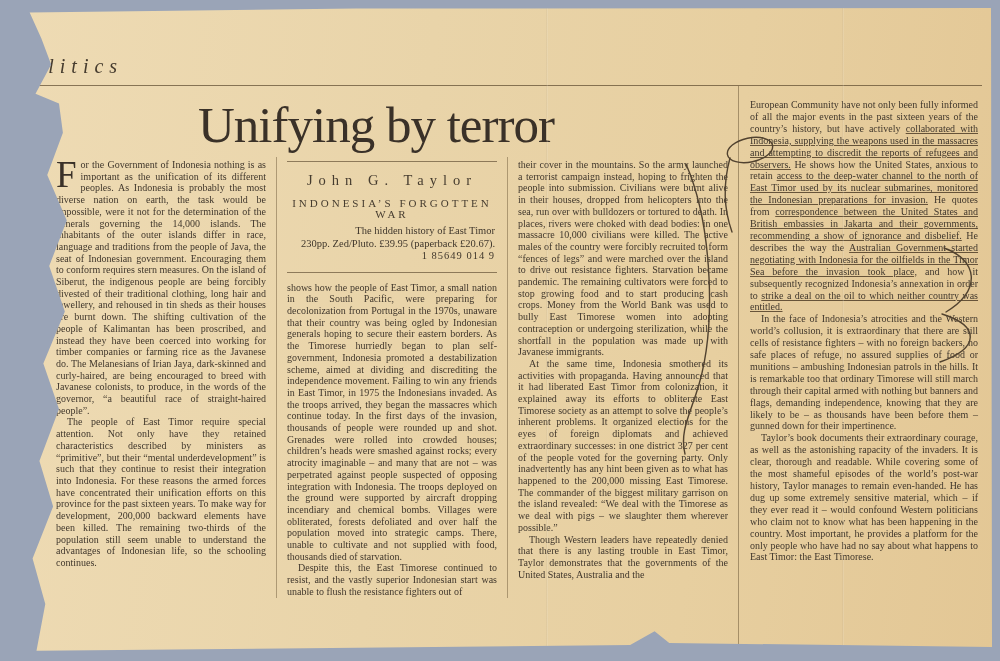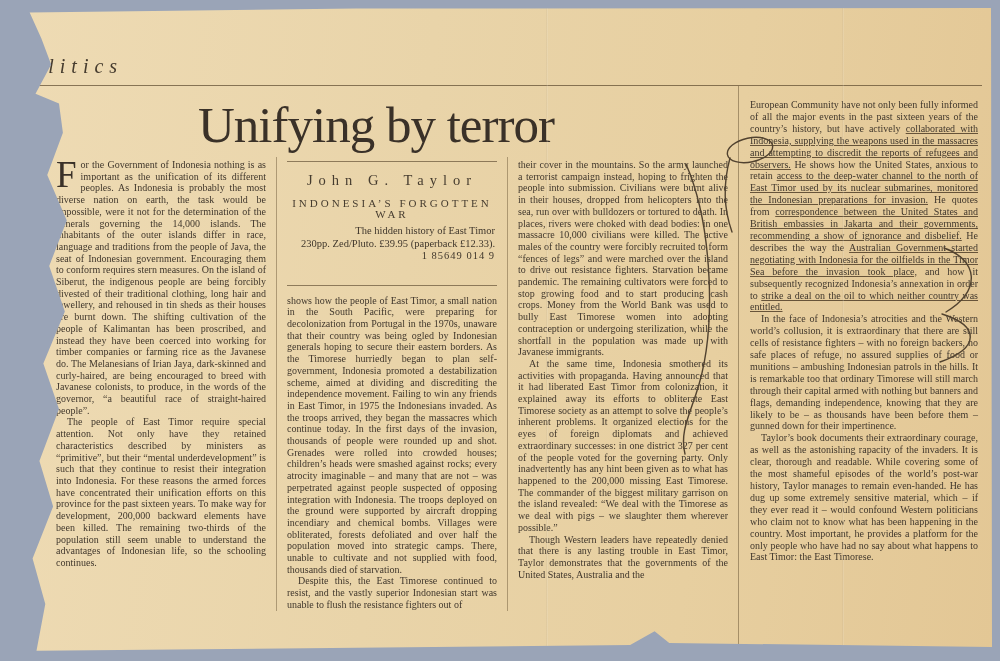--- a/index.html
+++ b/index.html
@@ -46,21 +46,21 @@
   .col4 {
     width:254px; box-sizing:border-box; border-left:1px solid rgba(100,80,48,.5);
     padding:13px 14px 0 11px;
     font-size:10px; line-height:11.9px; text-align:justify; color:#40372c;
   }
   .col4 p { margin:0; text-indent:11px; }
   .col4 p.noindent { text-indent:0; }
 
   .bookbox {
     border-top:1px solid rgba(80,62,36,.6); border-bottom:1px solid rgba(80,62,36,.6);
-    text-align:center; padding:13px 2px 22px; margin:2px 0 9px;
+    text-align:center; padding:13px 2px 9px; margin:2px 0 9px;
   }
   .book-author { font-size:14.5px; letter-spacing:6px; color:#463c2f; margin-bottom:11px; }
   .book-title { font-size:11px; letter-spacing:3px; color:#463c2f; margin-bottom:4px; }
   .book-sub, .book-imprint, .book-isbn { font-size:10.5px; line-height:12.5px;text-align:right; }
   .book-isbn { letter-spacing:1px; }
 
   .pen-u { text-decoration:underline; text-decoration-color:rgba(80,62,40,.85); text-decoration-thickness:1px; text-underline-offset:1px; }
   .pen-mark { position:absolute; pointer-events:none; }
   .pen-mark path, .pen-mark ellipse, .pen-mark line { stroke:#51422f; stroke-width:1.4; fill:none; stroke-linecap:round; }
 </style>
@@ -86,21 +86,21 @@
         <div class="col col-1">
           <p class="noindent"><span class="dropcap">F</span><span>or the Government of Indonesia nothing is as important as the unification of its different peoples. As Indonesia is probably the most diverse nation on earth, the task would be impossible, were it not for the determination of the generals governing the 14,000 islands. The inhabitants of the outer islands differ in race, language and traditions from the people of Java, the seat of Indonesian government. Encouraging them to conform requires stern measures. On the island of Siberut, the indigenous people are being forcibly divested of their traditional clothing, long hair and jewellery, and rehoused in tin sheds as their houses are burnt down. The shifting cultivation of the people of Kalimantan has been proscribed, and instead they have been coerced into working for timber companies or farming rice as the Javanese do. The Melanesians of Irian Jaya, dark-skinned and curly-haired, are being encouraged to breed with Javanese colonists, to produce, in the words of the governor, “a beautiful race of straight-haired people”.</span></p>
           <p>The people of East Timor require special attention. Not only have they retained characteristics described by ministers as “primitive”, but their “mental underdevelopment” is such that they continue to resist their integration into Indonesia. For these reasons the armed forces have concentrated their unification efforts on this province for the past sixteen years. To make way for development, 200,000 backward elements have been killed. The remaining two-thirds of the population still seem unable to understand the advantages of Indonesian life, so the schooling continues.</p>
         </div>
 
         <div class="col col-2">
           <div class="bookbox">
             <div class="book-author">John G. Taylor</div>
             <div class="book-title">INDONESIA’S FORGOTTEN WAR</div>
             <div class="book-sub">The hidden history of East Timor</div>
-            <div class="book-imprint">230pp. Zed/Pluto. £39.95 (paperback £12.33).</div>
+            <div class="book-imprint">230pp. Zed/Pluto. £39.95 (paperback £20.67).</div>
             <div class="book-isbn">1 85649 014 9</div>
           </div>
           <p class="noindent">shows how the people of East Timor, a small nation in the South Pacific, were preparing for decolonization from Portugal in the 1970s, unaware that their country was being ogled by Indonesian generals hoping to secure their eastern borders. As the Timorese hurriedly began to plan self-government, Indonesia promoted a destabilization scheme, aimed at dividing and discrediting the independence movement. Failing to win any friends in East Timor, in 1975 the Indonesians invaded. As the troops arrived, they began the massacres which continue today. In the first days of the invasion, thousands of people were rounded up and shot. Grenades were rolled into crowded houses; children’s heads were smashed against rocks; every atrocity imaginable – and many that are not – was perpetrated against people suspected of opposing integration with Indonesia. The troops deployed on the ground were supported by aircraft dropping incendiary and chemical bombs. Villages were obliterated, forests defoliated and over half the population moved into strategic camps. There, unable to cultivate and not supplied with food, thousands died of starvation.</p>
           <p>Despite this, the East Timorese continued to resist, and the vastly superior Indonesian start was unable to flush the resistance fighters out of</p>
         </div>
 
         <div class="col col-3">
           <p class="noindent">their cover in the mountains. So the army launched a terrorist campaign instead, hoping to frighten the people into submission. Civilians were burnt alive in their houses, dropped from helicopters into the sea, run over with bulldozers or tortured to death. In places, rivers were choked with dead bodies: in one massacre 10,000 civilians were killed. The active males of the country were forcibly recruited to form “fences of legs” and were marched over the island to drive out resistance fighters. Starvation became pandemic. The remaining cultivators were forced to stop growing food and to start producing cash crops. Money from the World Bank was used to bully East Timorese women into adopting contraception or undergoing sterilization, while the shortfall in the population was made up with Javanese immigrants.</p>
           <p>At the same time, Indonesia smothered its activities with propaganda. Having announced that it had liberated East Timor from colonization, it explained away its efforts to obliterate East Timorese society as an attempt to solve the people’s inherent problems. It organized elections for the eyes of foreign diplomats and achieved extraordinary successes: in one district 327 per cent of the people voted for the governing party. Only inadvertently has any hint been given as to what has happened to the 200,000 missing East Timorese. The commander of the biggest military garrison on the island revealed: “We deal with the Timorese as we deal with pigs – we slaughter them wherever possible.”</p>
           <p>Though Western leaders have repeatedly denied that there is any lasting trouble in East Timor, Taylor demonstrates that the governments of the United States, Australia and the</p>

